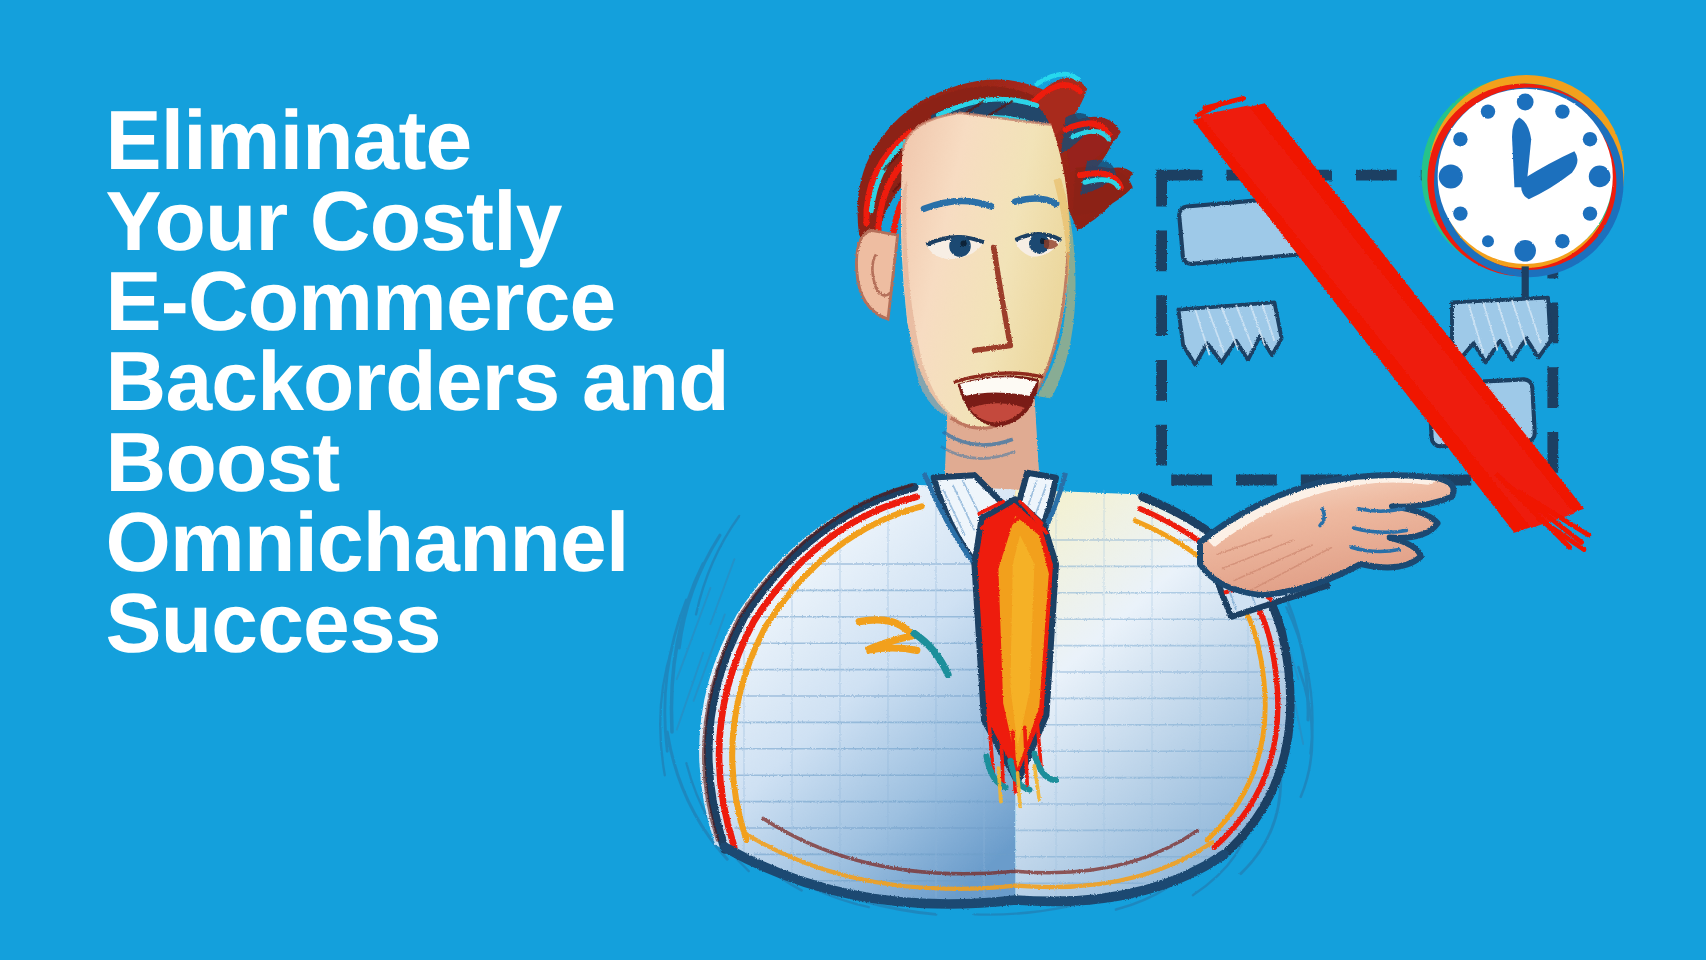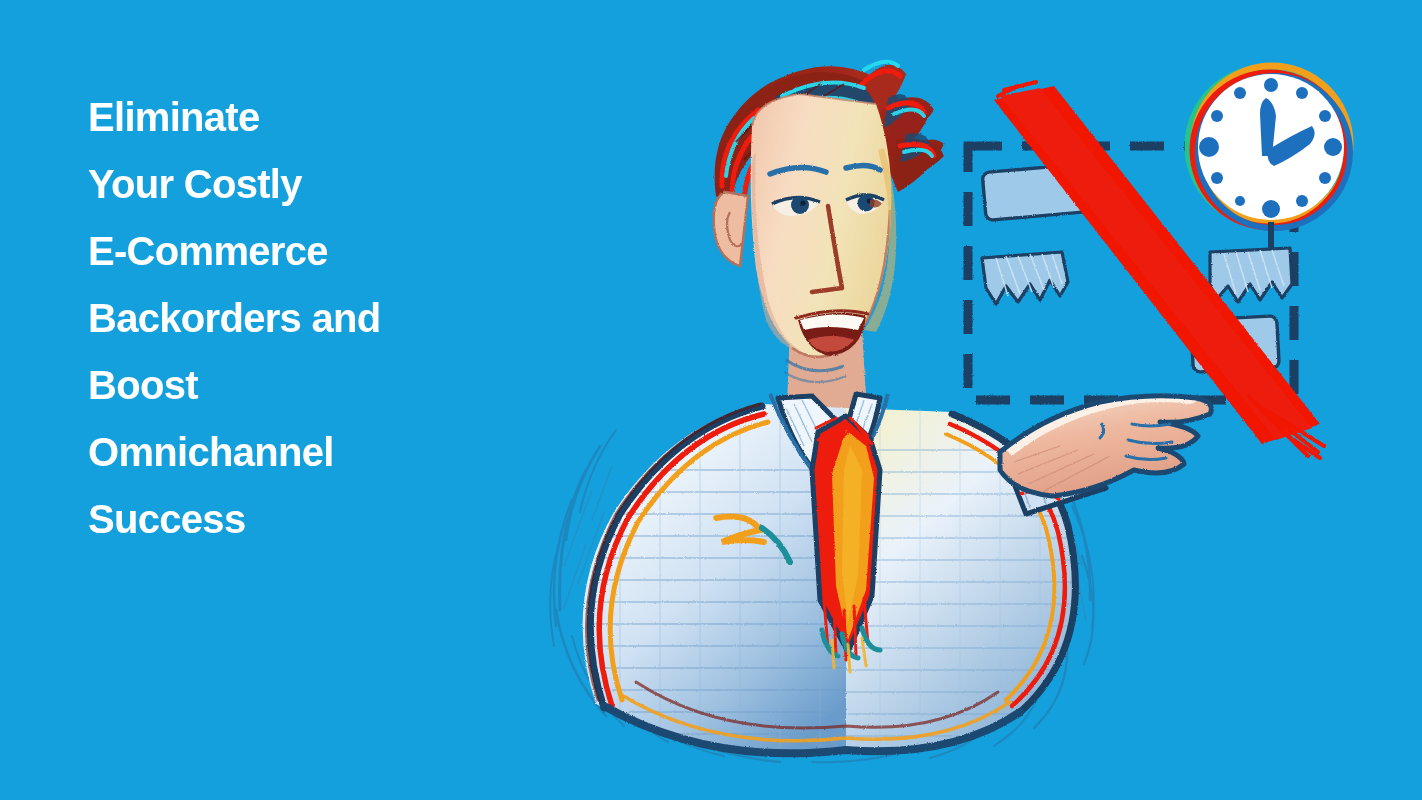--- a/index.html
+++ b/index.html
@@ -28,21 +28,21 @@
 
   
   .art{position:absolute;left:0;top:0;width:1422px;height:800px;z-index:20;}
   .art svg{display:block;width:1422px;height:800px;}
 </style>
 </head>
 <body>
 
 <div class="stage" style="background: rgb(20, 160, 220);">
 
-  <div class="headline" style="color: rgb(255, 255, 255); font-size: 40px; line-height: 67px;">Eliminate
+  <div class="headline" style="color: rgb(255, 255, 255); font-size: 70px; line-height: 67px;">Eliminate
 Your Costly
 E-Commerce
 Backorders and
 Boost
 Omnichannel
 Success</div>
 
   <div class="art">
     <svg viewBox="0 0 1422 800" xmlns="http://www.w3.org/2000/svg">
       <defs>

